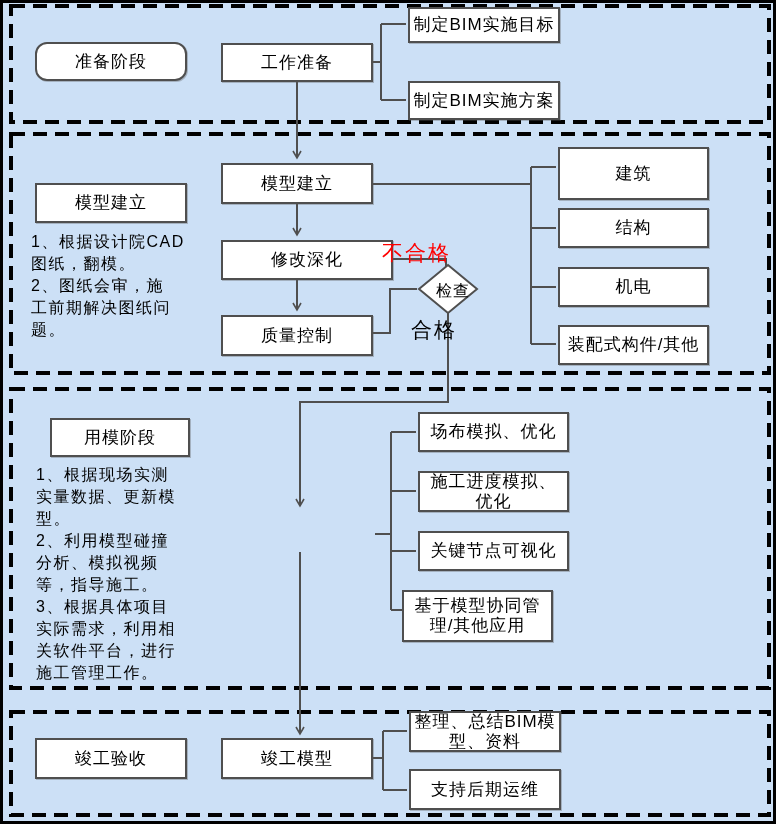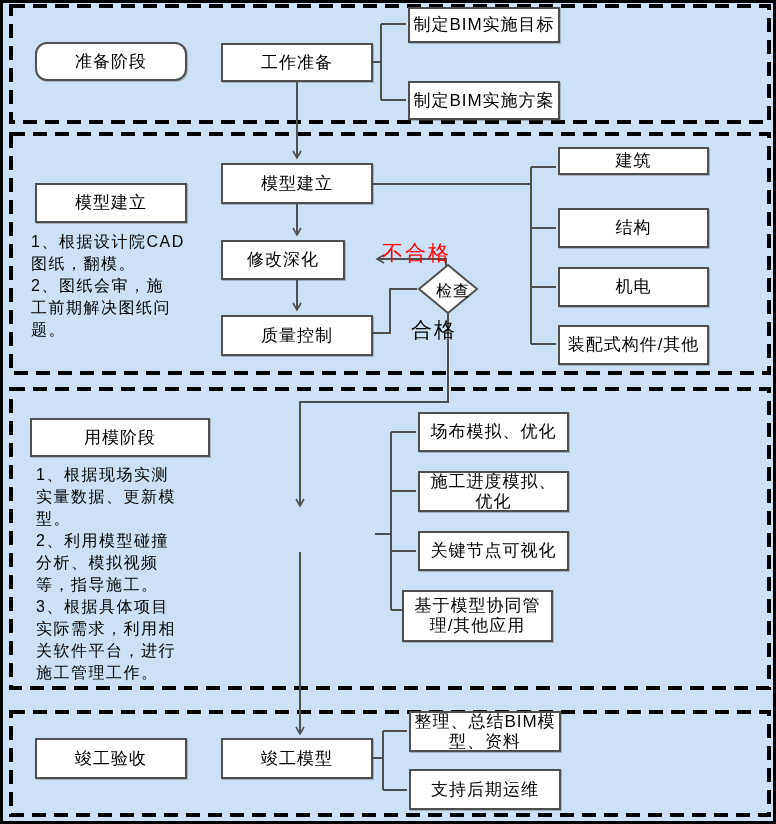--- a/index.html
+++ b/index.html
@@ -80,31 +80,31 @@
   <div class="fc-box" style="left:408px;top:7px;width:152px;height:36px;">制定BIM实施目标</div>
   <div class="fc-box" style="left:408px;top:81px;width:152px;height:39px;">制定BIM实施方案</div>
 
   <div class="fc-box" style="left:35px;top:183px;width:152px;height:40px;">模型建立</div>
   <div class="notes" style="left:31px;top:231px;width:178px;">1、根据设计院CAD
 图纸，翻模。
 2、图纸会审，施
 工前期解决图纸问
 题。</div>
   <div class="fc-box" style="left:221px;top:163px;width:152px;height:41px;">模型建立</div>
-  <div class="fc-box" style="left:221px;top:240px;width:124px;height:40px;">修改深化</div>
+  <div class="fc-box" style="left:221px;top:240px;width:172px;height:40px;">修改深化</div>
   <div class="fc-box" style="left:221px;top:315px;width:152px;height:41px;">质量控制</div>
   <div class="decision-text" style="left:426px;top:281px;">检查</div>
   <div class="lbl fail" style="left:382px;top:239px;">不合格</div>
   <div class="lbl" style="left:411px;top:316px;">合格</div>
-  <div class="fc-box" style="left:558px;top:147px;width:151px;height:28px;">建筑</div>
+  <div class="fc-box" style="left:558px;top:147px;width:151px;height:53px;">建筑</div>
   <div class="fc-box" style="left:558px;top:208px;width:151px;height:40px;">结构</div>
   <div class="fc-box" style="left:558px;top:325px;width:151px;height:40px;">装配式构件/其他</div>
   <div class="fc-box" style="left:558px;top:267px;width:151px;height:40px;">机电</div>
 
-  <div class="fc-box" style="left:30px;top:418px;width:180px;height:39px;">用模阶段</div>
+  <div class="fc-box" style="left:50px;top:418px;width:140px;height:39px;">用模阶段</div>
   <div class="notes" style="left:36px;top:464px;width:182px;">1、根据现场实测
 实量数据、更新模
 型。
 2、利用模型碰撞
 分析、模拟视频
 等，指导施工。
 3、根据具体项目
 实际需求，利用相
 关软件平台，进行
 施工管理工作。</div>

